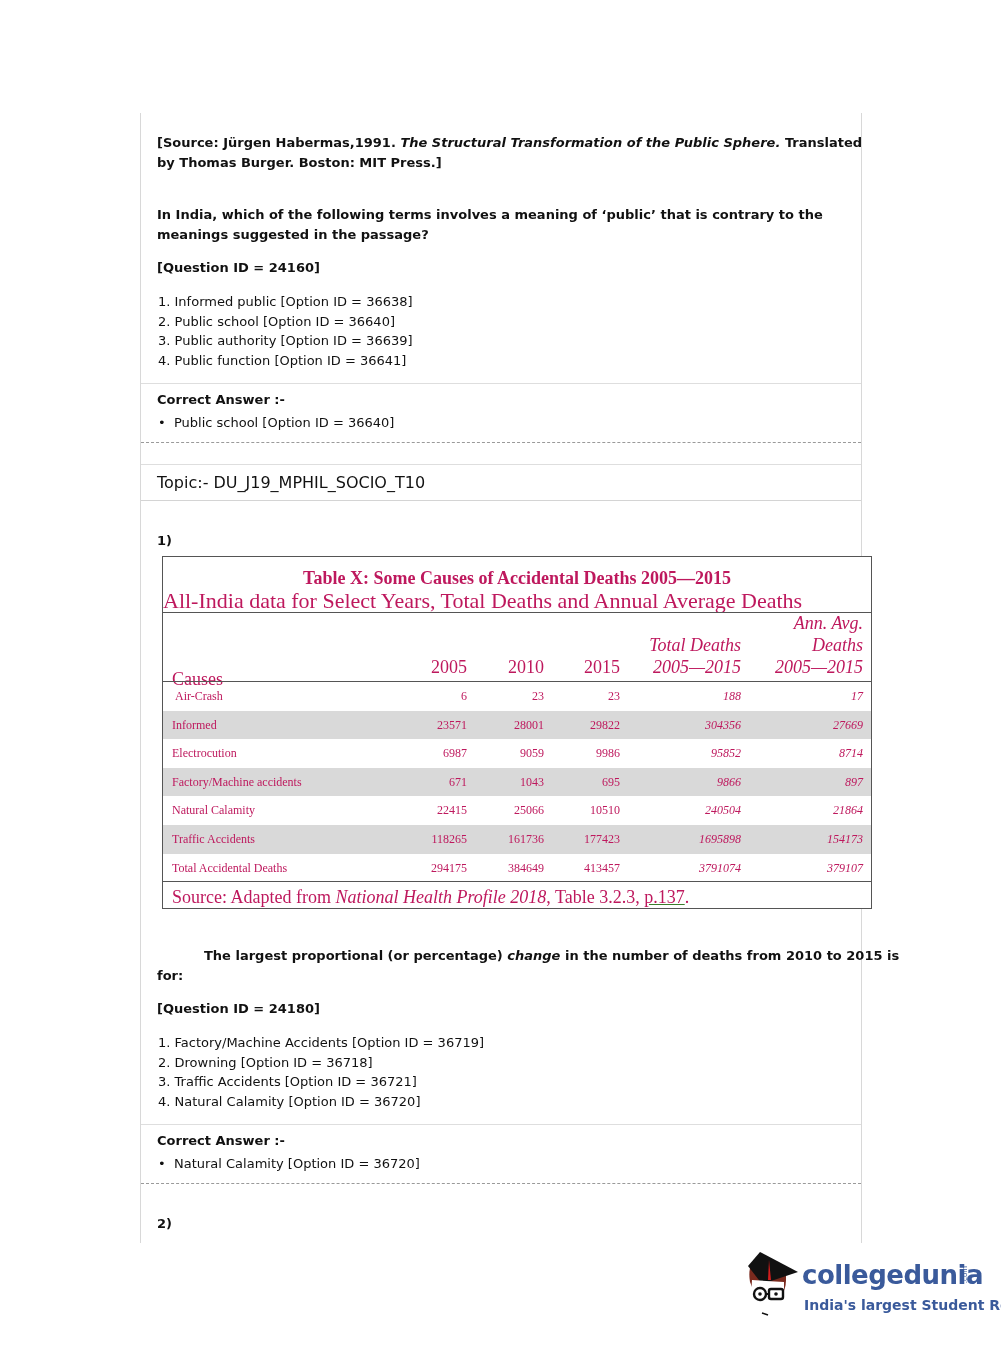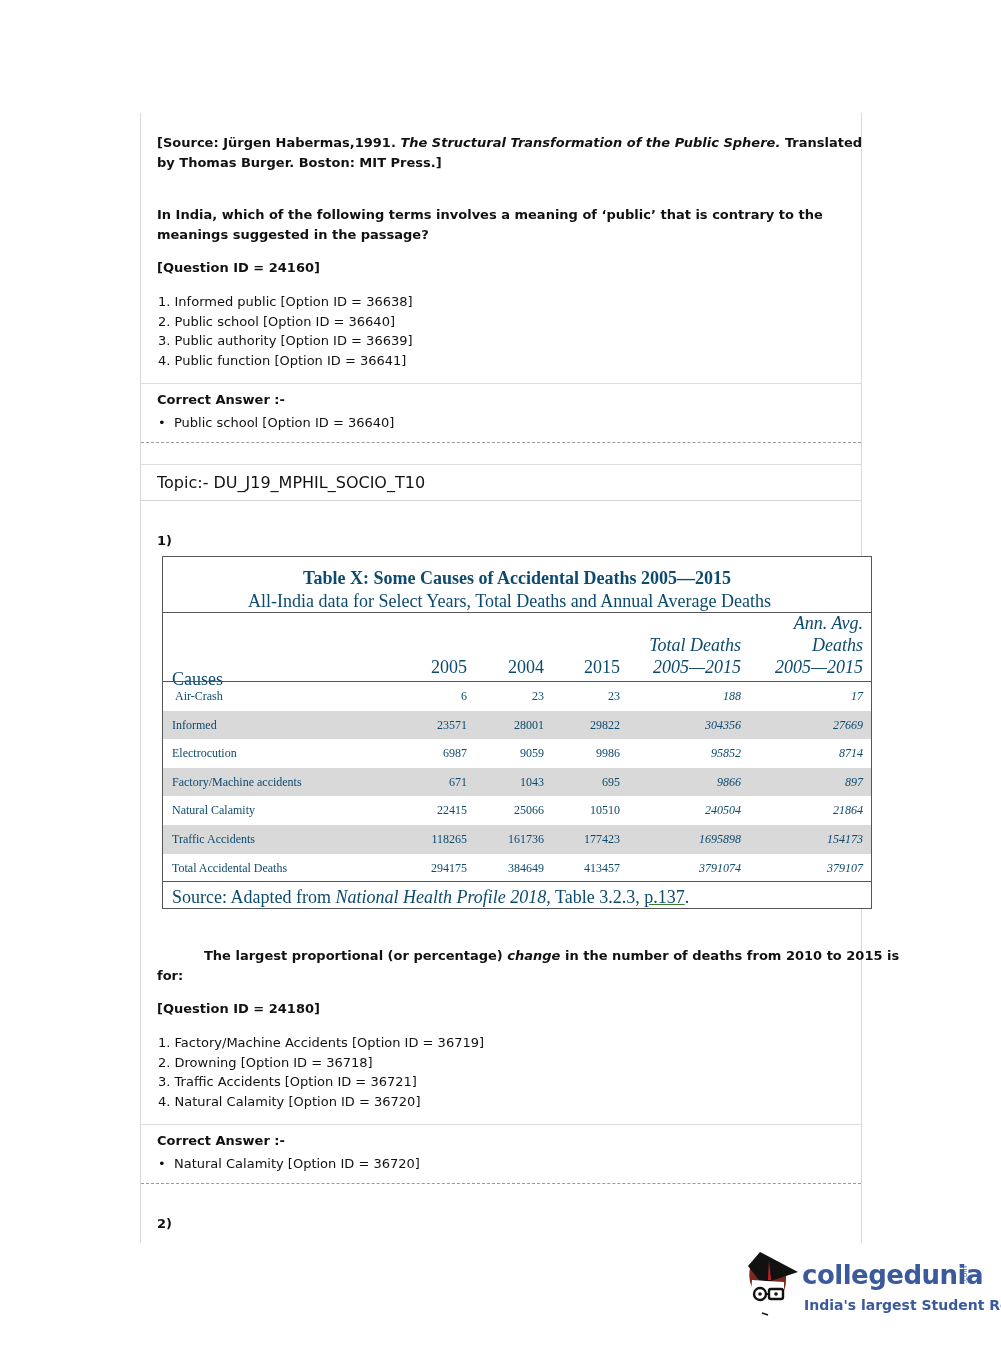--- a/index.html
+++ b/index.html
@@ -15,25 +15,25 @@
   .opt div { white-space: nowrap; }
 
   .hr-solid { position: absolute; left: 0; width: 720px; border-top: 1px solid #dedede; }
   .hr-dash { position: absolute; left: 0; width: 720px; border-top: 1px dashed #9a9a9a; }
 
   .topic { position: absolute; left: 16px; font-size: 16px; line-height: 22px; }
 
   
   .dtable { position: absolute; left: 162px; top: 556px; width: 710px; height: 353px;
             border: 1.5px solid #555; box-sizing: border-box;
-            font-family: "Liberation Serif", serif; color: #0c4a6e; background: #fff; }
+            font-family: "Liberation Serif", serif; color: #be185d; background: #fff; }
   .dt-title { position: absolute; left: 0; right: 0; top: 10px; text-align: center;
               font-size: 18px; font-weight: bold; line-height: 22px; }
-  .dt-sub { position: absolute; left: 0; right: 15px; top: 33px; text-align: center;
-            font-size: 18px; line-height: 22px; }
+  .dt-sub { position: absolute; left: 0; right: 15px; top: 33px; text-align: left;
+            font-size: 22px; line-height: 22px; }
   .dt-line { position: absolute; left: 0; right: 0; border-top: 1.5px solid #555; }
   .dt-head { position: absolute; left: 0; right: 0; top: 56px; height: 68px; font-size: 18px; }
   .col { position: absolute; text-align: right; }
   .row { position: absolute; left: 0; right: 0; height: 28.6px; font-size: 12px; line-height: 28px; }
   .row.shade { background: #d9d9d9; }
   .row .cause { position: absolute; left: 9px; }
   .num { position: absolute; text-align: right; }
   .it { font-style: italic; }
   .dt-source { position: absolute; left: 9px; top: 329px; font-size: 18px; line-height: 22px; }
   .dt-source .ul { text-decoration: underline; text-decoration-color: #3a7d2b; }
@@ -113,21 +113,21 @@
 </div>
 
 <div class="dtable">
   <div class="dt-title">Table X: Some Causes of Accidental Deaths 2005—2015</div>
   <div class="dt-sub">All-India data for Select Years, Total Deaths and Annual Average Deaths</div>
   <div class="dt-line" style="top:55px;"></div>
 
   <div class="dt-head">
     <div class="col" style="left:9px; top:56px; text-align:right;">Causes</div>
     <div class="col c2005" style="top:44px;">2005</div>
-    <div class="col c2010" style="top:44px;">2004</div>
+    <div class="col c2010" style="top:44px;">2010</div>
     <div class="col c2015" style="top:44px;">2015</div>
     <div class="col ctot it" style="top:22px;">Total Deaths</div>
     <div class="col ctot it" style="top:44px;">2005—2015</div>
     <div class="col cavg it" style="top:0px;">Ann. Avg.</div>
     <div class="col cavg it" style="top:22px;">Deaths</div>
     <div class="col cavg it" style="top:44px;">2005—2015</div>
   </div>
   <div class="dt-line" style="top:124px;"></div>
 
   <div class="row" style="top:125px;">

